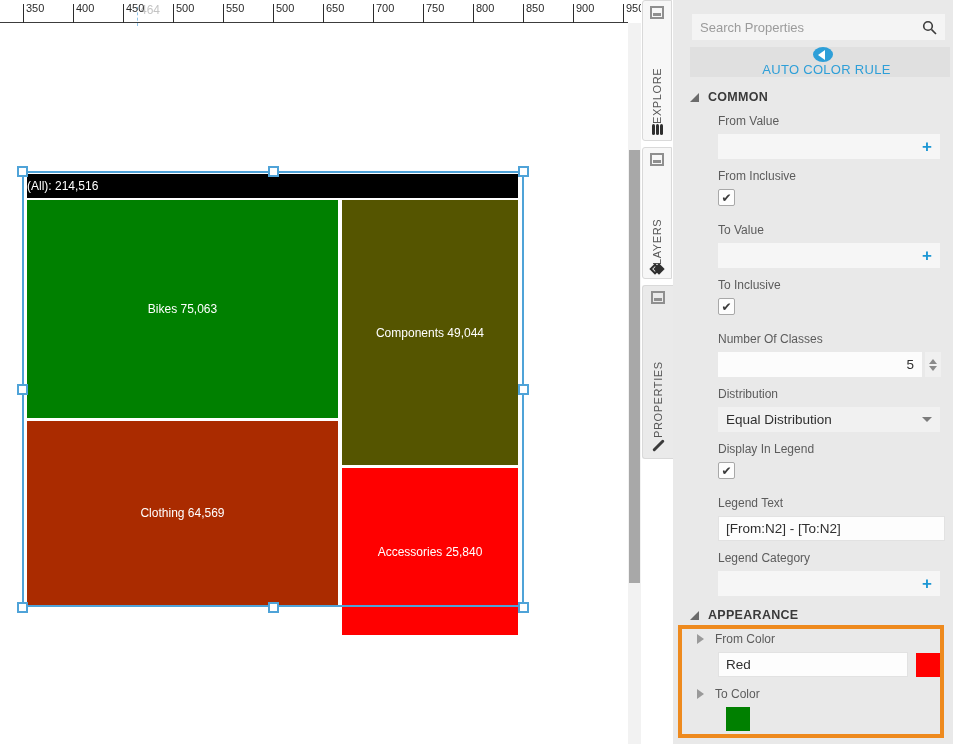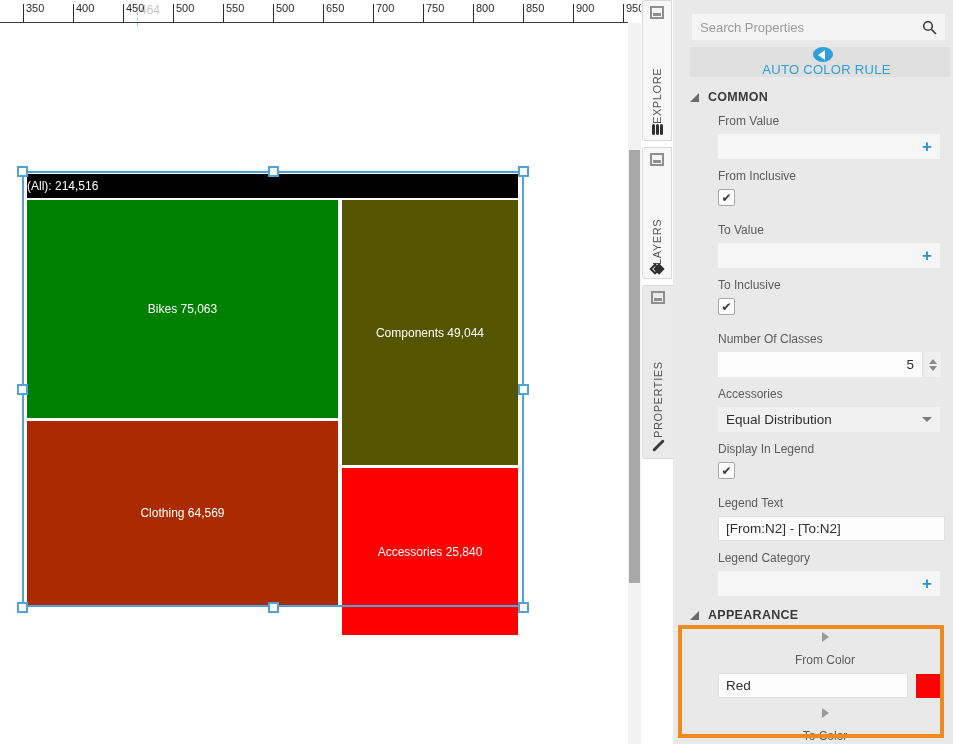--- a/index.html
+++ b/index.html
@@ -88,21 +88,21 @@
   .spinner { width:16px; height:25px; margin-left:3px; background:#f0f0f0; display:flex;
           flex-direction:column; align-items:center; justify-content:center; gap:2px; cursor:pointer; }
   .sp-up   { width:0; height:0; border-left:4px solid transparent; border-right:4px solid transparent; border-bottom:5px solid #8a8a8a; }
   .sp-down { width:0; height:0; border-left:4px solid transparent; border-right:4px solid transparent; border-top:5px solid #8a8a8a; }
   .dropdown { margin-left:45px; width:222px; height:25px; background:#f1f1f1; display:flex;
           align-items:center; padding:0 8px; cursor:pointer; }
   .dd-text { flex:1; font-size:13.5px; color:#2f2f2f; }
   .dd-arrow { width:0; height:0; border-left:5px solid transparent; border-right:5px solid transparent; border-top:5px solid #7c7c7c; }
   .text-input { margin-left:45px; width:227px; height:25px; background:#fdfdfd; border:1px solid #e2e2e2;
           font-size:13.5px; color:#2f2f2f; padding:0 7px; font-family:"Liberation Sans",sans-serif; outline:none; }
-  .color-label-row { margin-left:24px; display:flex; align-items:center; gap:11px;flex-direction:column; }
+  .color-label-row { margin-left:24px; display:flex; align-items:center; gap:11px; }
   .expander { width:0; height:0; border-top:5px solid transparent; border-bottom:5px solid transparent;
           border-left:7px solid #9a9a9a; cursor:pointer; }
   .color-row { margin-left:45px; display:flex; align-items:center; }
   .color-field { width:190px; height:25px; background:#fdfdfd; border:1px solid #e2e2e2;
           display:flex; align-items:center; padding:0 7px; font-size:13.5px; color:#2f2f2f; }
   .swatch { width:24px; height:24px; margin-left:8px; cursor:pointer; }
 
   .orange-box { position:absolute; left:5px; top:625px; width:266px; height:113px;
           border:4px solid #EE8A1E; pointer-events:none; }
 
@@ -249,21 +249,21 @@
   <div class="num-row mt6">
     <div class="num-field">
       <span>5</span>
     </div>
     <div class="spinner">
       <span class="sp-up"></span>
       <span class="sp-down"></span>
     </div>
   </div>
 
-  <div class="f-label mt10">Accessories</div>
+  <div class="f-label mt10">Distribution</div>
   <div class="dropdown mt6">
     <span class="dd-text">Equal Distribution</span>
     <span class="dd-arrow"></span>
   </div>
 
   <div class="f-label mt10">Display In Legend</div>
   <div class="checkbox mt6">
     <span class="check-glyph">✔</span>
   </div>
 

